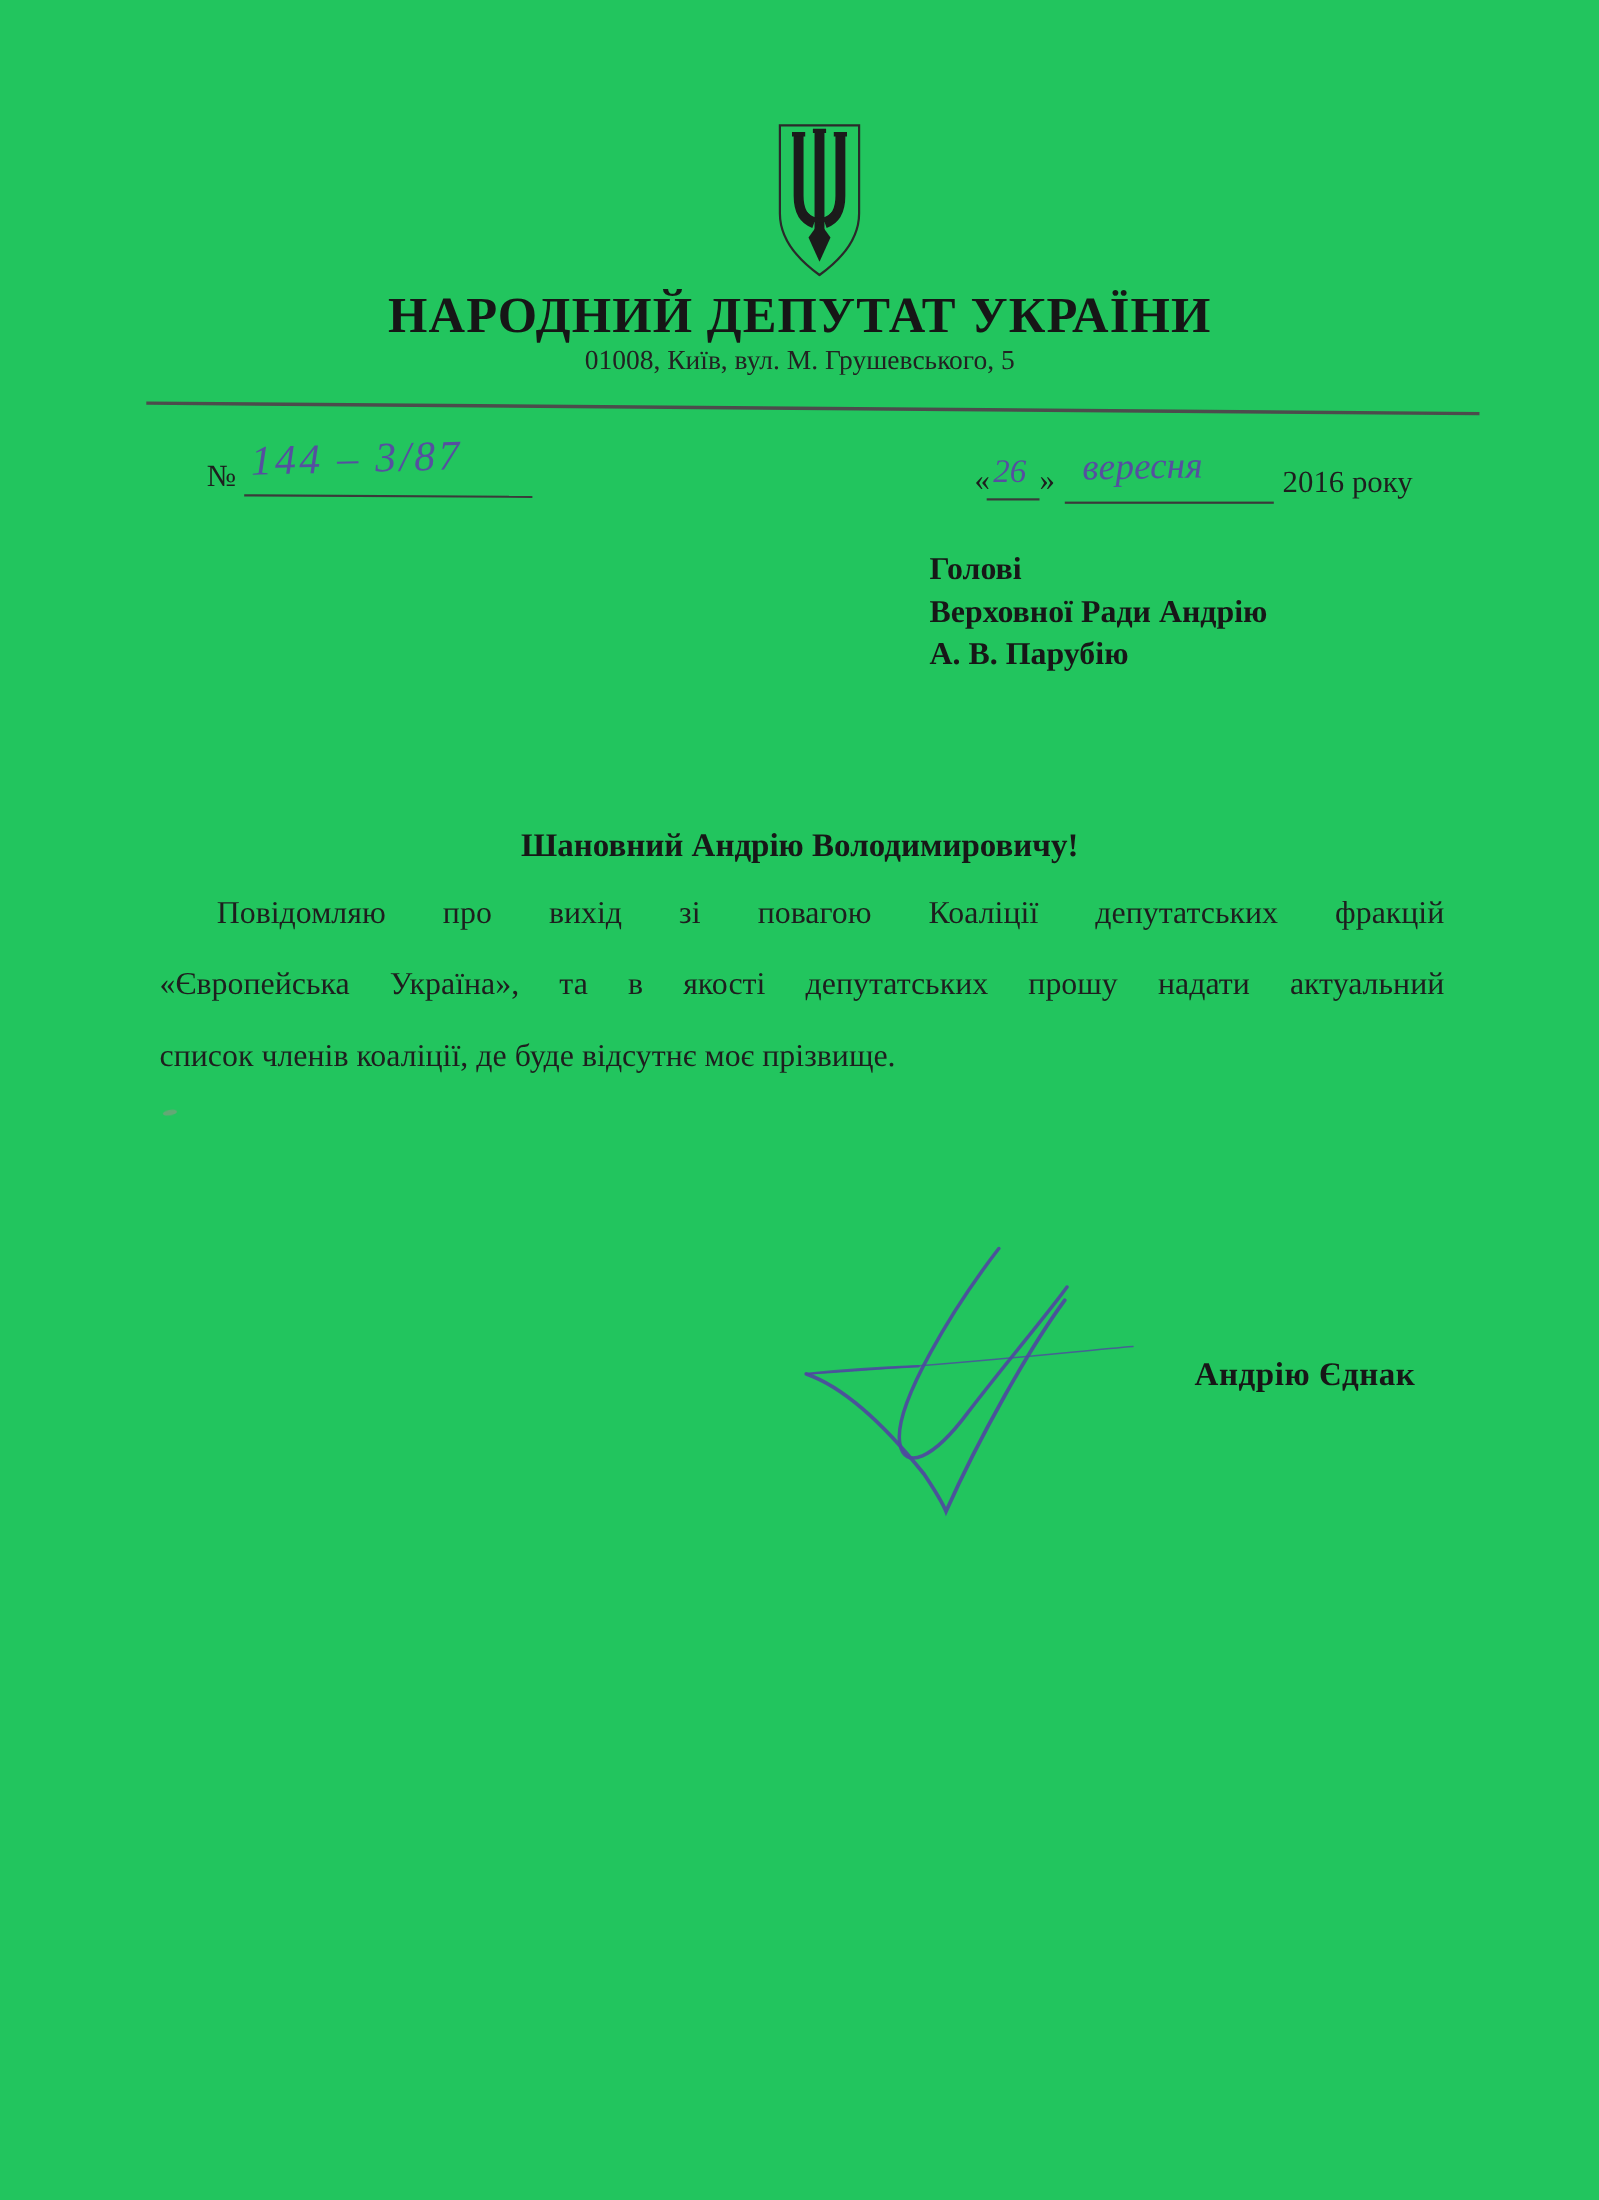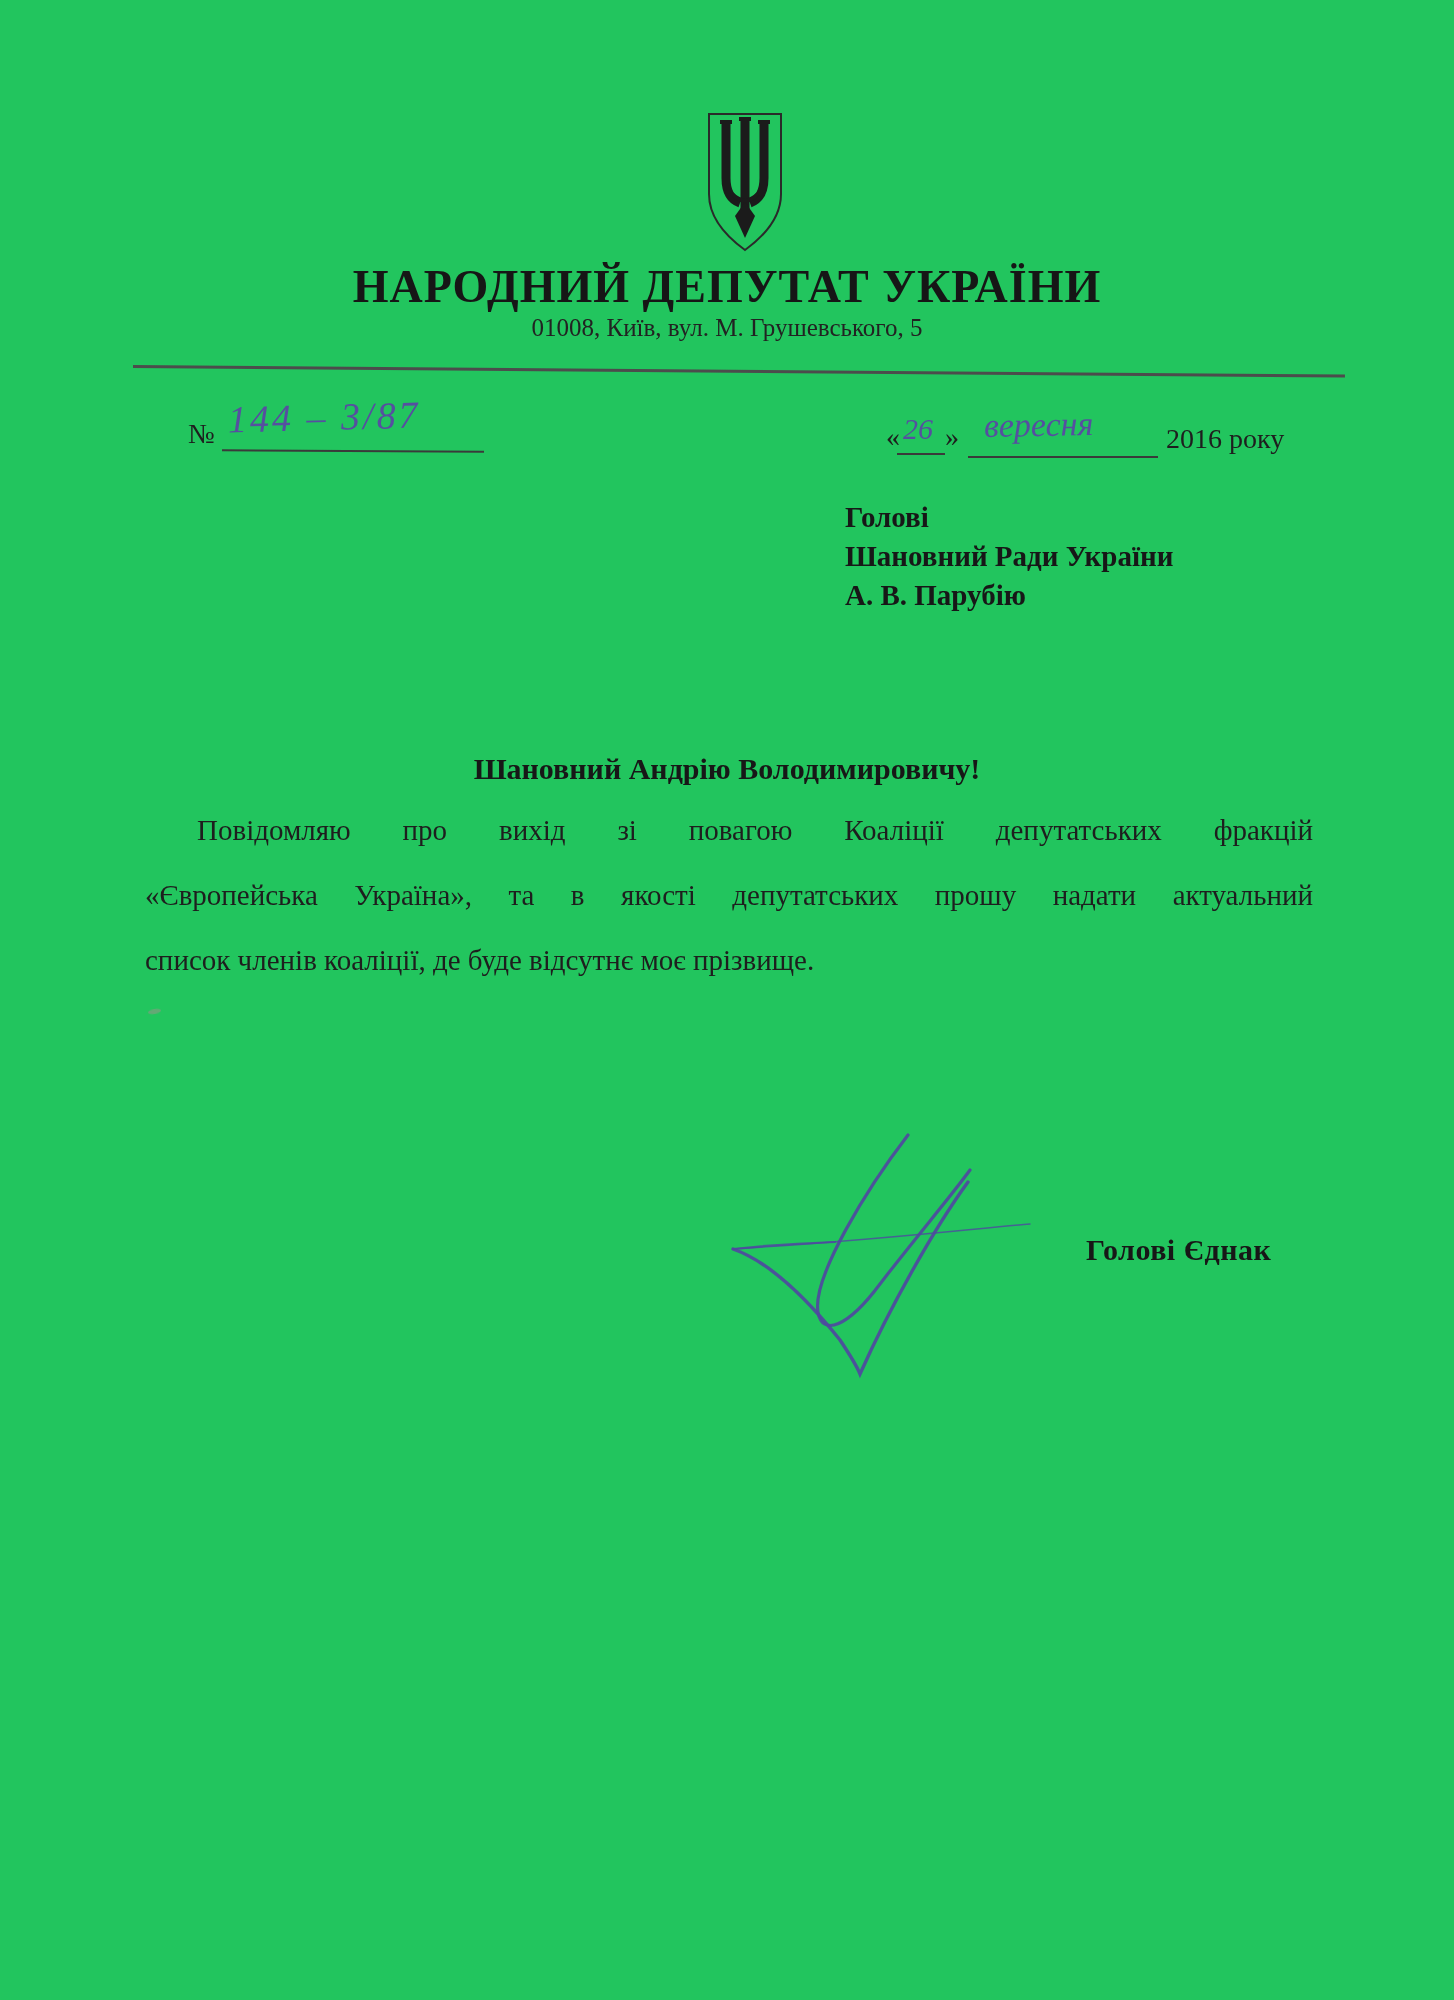--- a/index.html
+++ b/index.html
@@ -131,21 +131,21 @@
   <span class="abs q-open">«</span>
   <span class="abs date-day ink">26</span>
   <div class="abs day-underline"></div>
   <span class="abs q-close">»</span>
   <span class="abs date-month ink">вересня</span>
   <div class="abs month-underline"></div>
   <span class="abs date-year">2016 року</span>
 
   <div class="abs recipient">
     <div>Голові</div>
-    <div>Шановний Ради України</div>
+    <div>Верховної Ради Андрію</div>
     <div>А. В. Парубію</div>
   </div>
 
   <div class="abs salutation">Шановний Андрію Володимировичу!</div>
 
   <div class="abs body-par">
     <div class="body-line first">Повідомляю про вихід зі повагою Коаліції депутатських фракцій</div>
     <div class="body-line">«Європейська Україна», та в якості депутатських прошу надати актуальний</div>
     <div class="body-line last">список членів коаліції, де буде відсутнє моє прізвище.</div>
   </div>
@@ -155,15 +155,15 @@
 
   <svg class="abs signature" viewBox="0 0 350 295">
     <g fill="none" stroke="#4f49a0" stroke-linecap="round">
       <path d="M208 23 C 168 75 112 165 118 200 C 122 225 148 215 180 172 C 212 130 252 83 270 58" stroke-width="3.2" opacity="0.92"></path>
       <path d="M330 112 C 280 116 180 128 33 137" stroke-width="1.4" opacity="0.8"></path>
       <path d="M33 137 C 70 150 108 188 140 228 C 148 240 156 252 160 262 C 190 195 235 115 268 70" stroke-width="3.4" opacity="0.92"></path>
       <path d="M33 137 C 70 133 105 131 135 130" stroke-width="2.2" opacity="0.85"></path>
     </g>
   </svg>
 
-  <div class="abs signatory">Голові Єднак</div>
+  <div class="abs signatory">Андрію Єднак</div>
 
 </div>
 
 </body></html>

